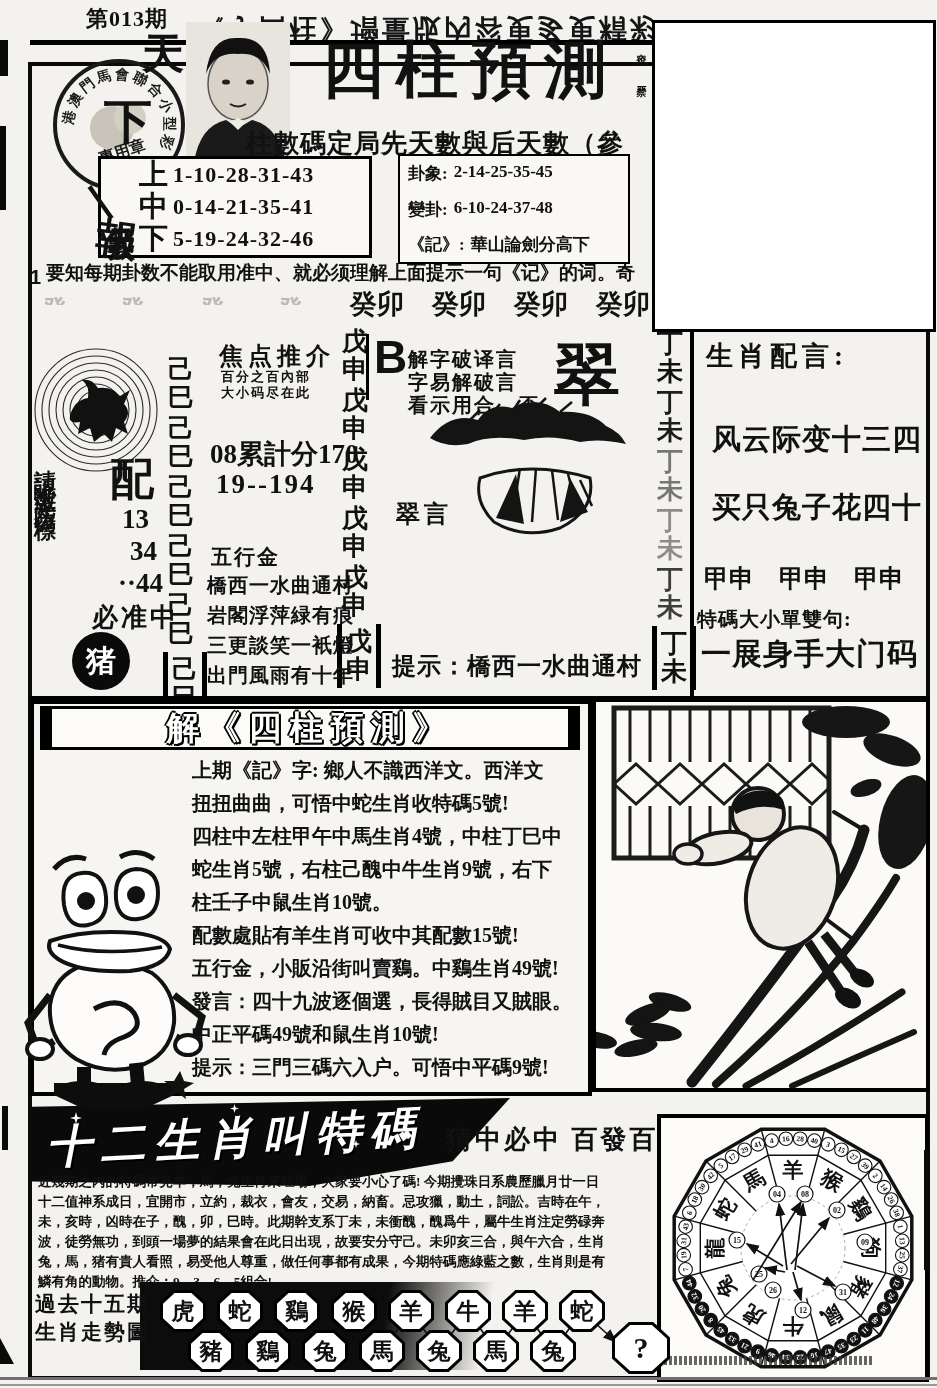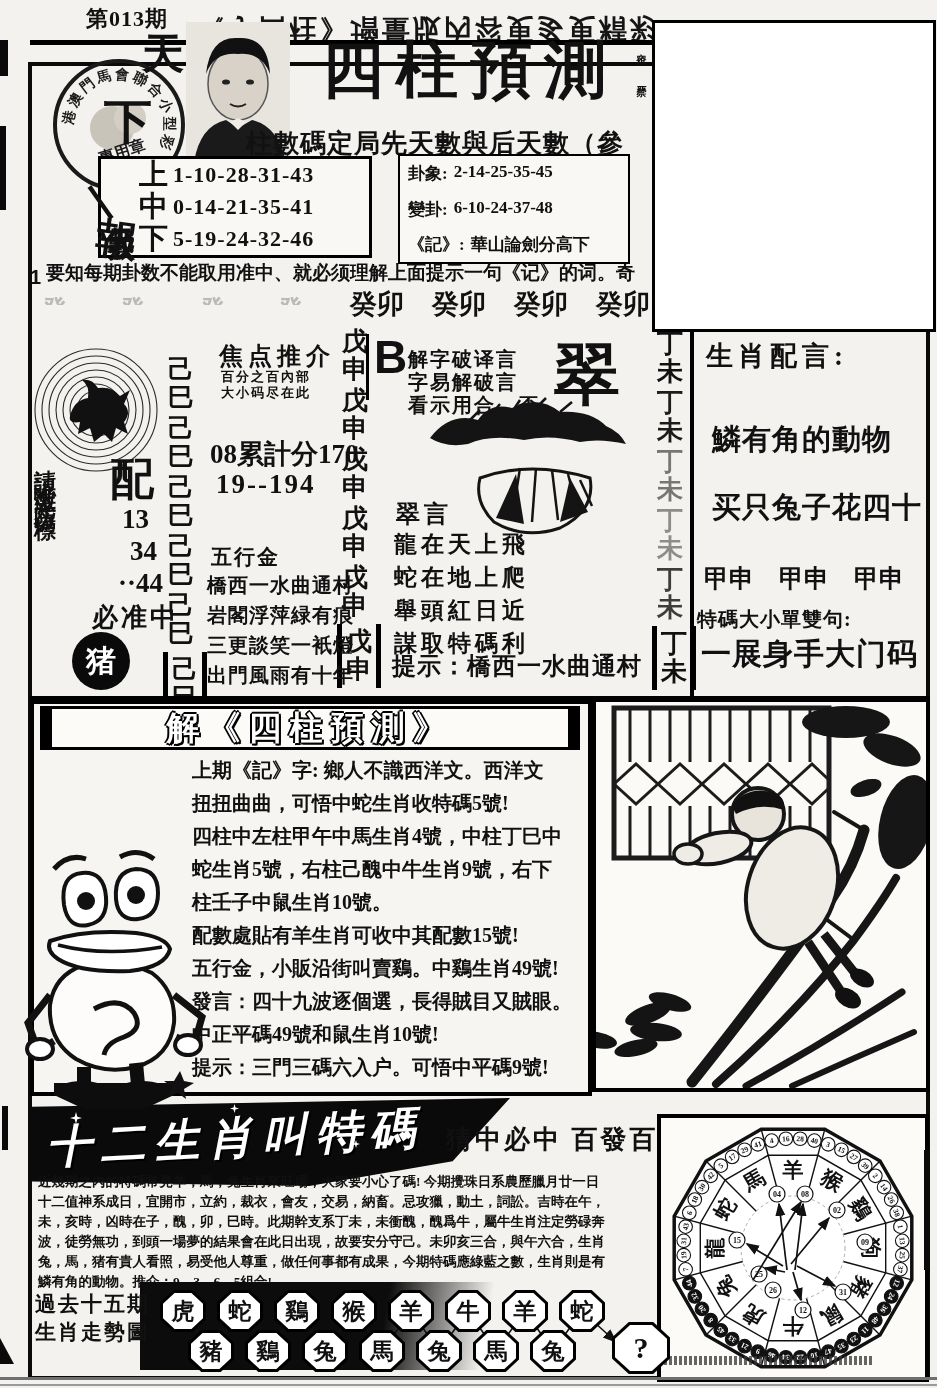--- a/index.html
+++ b/index.html
@@ -302,32 +302,26 @@
         <path d="M132 88 L138 138"></path>
         <path d="M148 92 L158 132"></path>
       <path d="M100 86 L92 138"></path>
         <path d="M160 98 L172 124"></path>
     </g>
     <path d="M96 92 L76 136 L104 142 Z" fill="#141414"></path>
     <path d="M150 96 L168 130 L140 140 Z" fill="#141414"></path>
   </svg>
 
   <div id="cui-yan-title" class="abs">翠言</div>
-  <div id="cui-poem" class="abs">
-      <div>龍在天上飛</div>
-      <div>蛇在地上爬</div>
-      <div>舉頭紅日近</div>
-      <div>謀取特碼利</div>
-    </div>
   <div id="cui-tip" class="abs">提示：橋西一水曲通村</div>
 
   <div id="mid-divider" class="abs"></div>
 
   <div id="rp-title" class="abs">生肖配言:</div>
-  <div id="rp-line1" class="abs">鱗有角的動物</div>
+  <div id="rp-line1" class="abs">风云际变十三四</div>
   <div id="rp-line2" class="abs">买只兔子花四十</div>
   <div id="rp-jiashen" class="abs">甲申　甲申　甲申</div>
   <div id="rp-slabel" class="abs">特碼大小單雙句:</div>
   <div id="rp-special" class="abs">一展身手大门码</div>
 
   <div id="hr-700" class="abs"></div>
 
   <div id="jie-box" class="abs"></div>
   <div id="jie-header" class="abs outline-txt">解《四柱預測》</div>
   <div id="jie-lines" class="abs">

